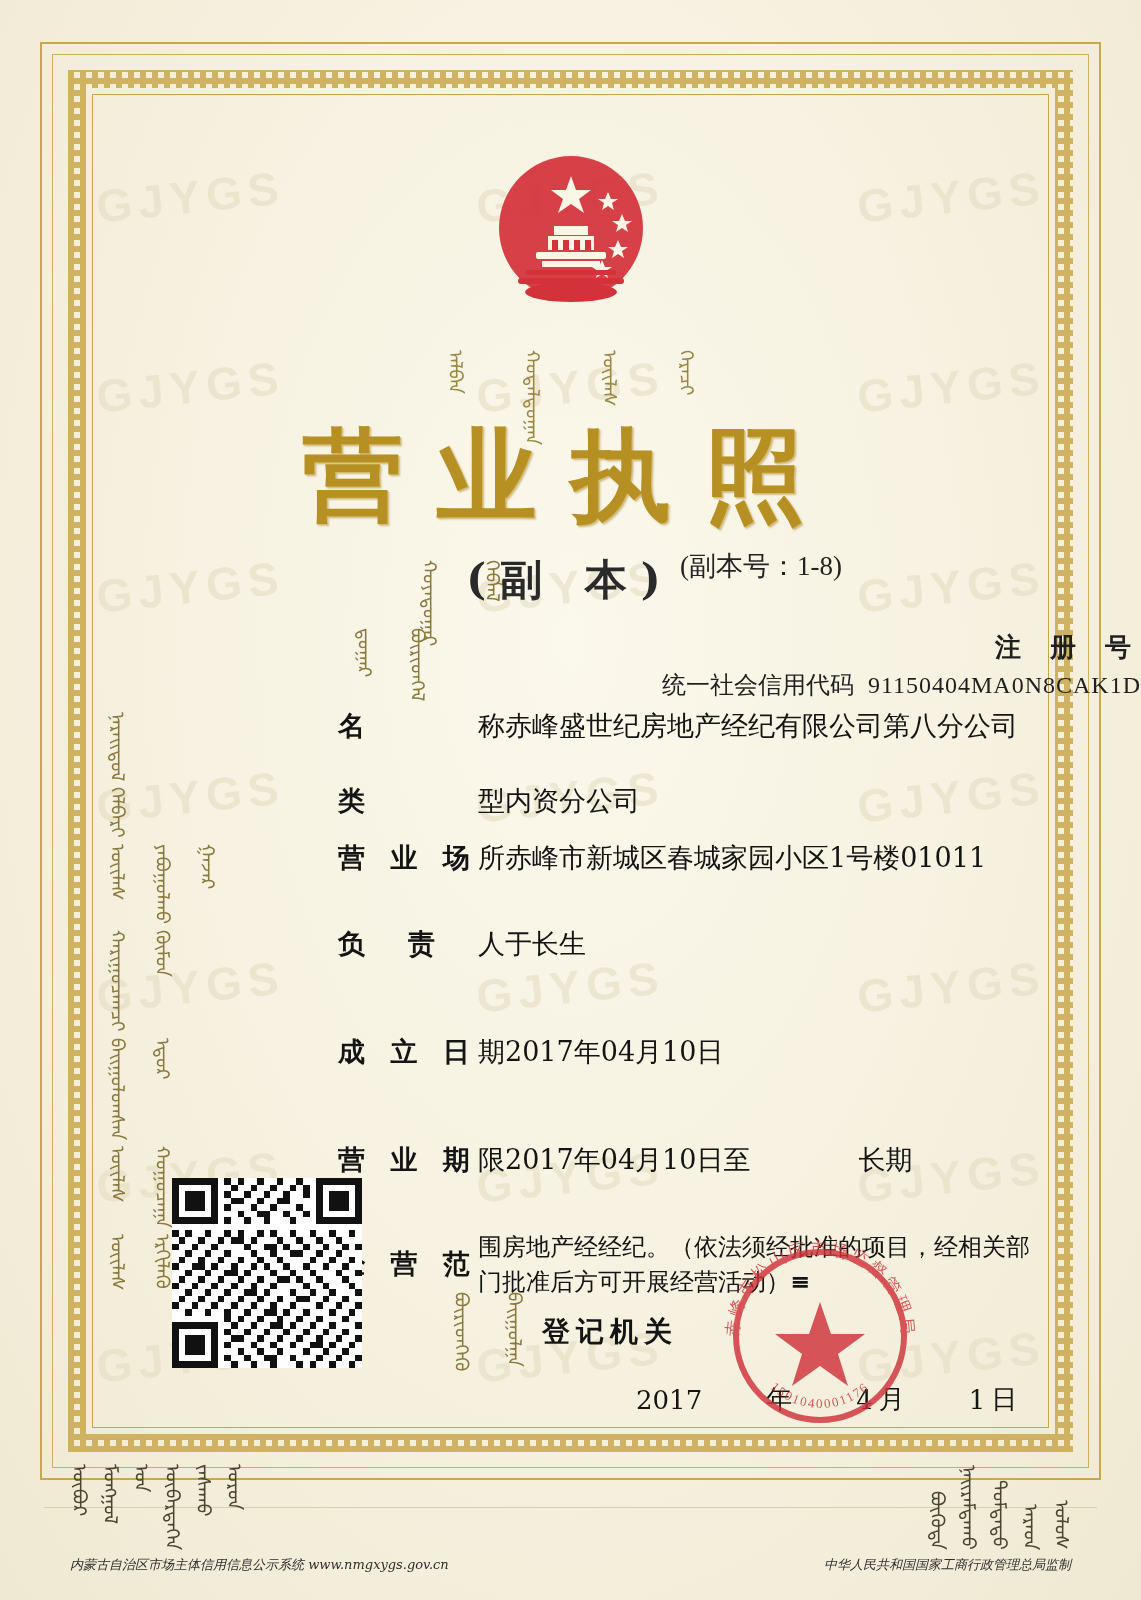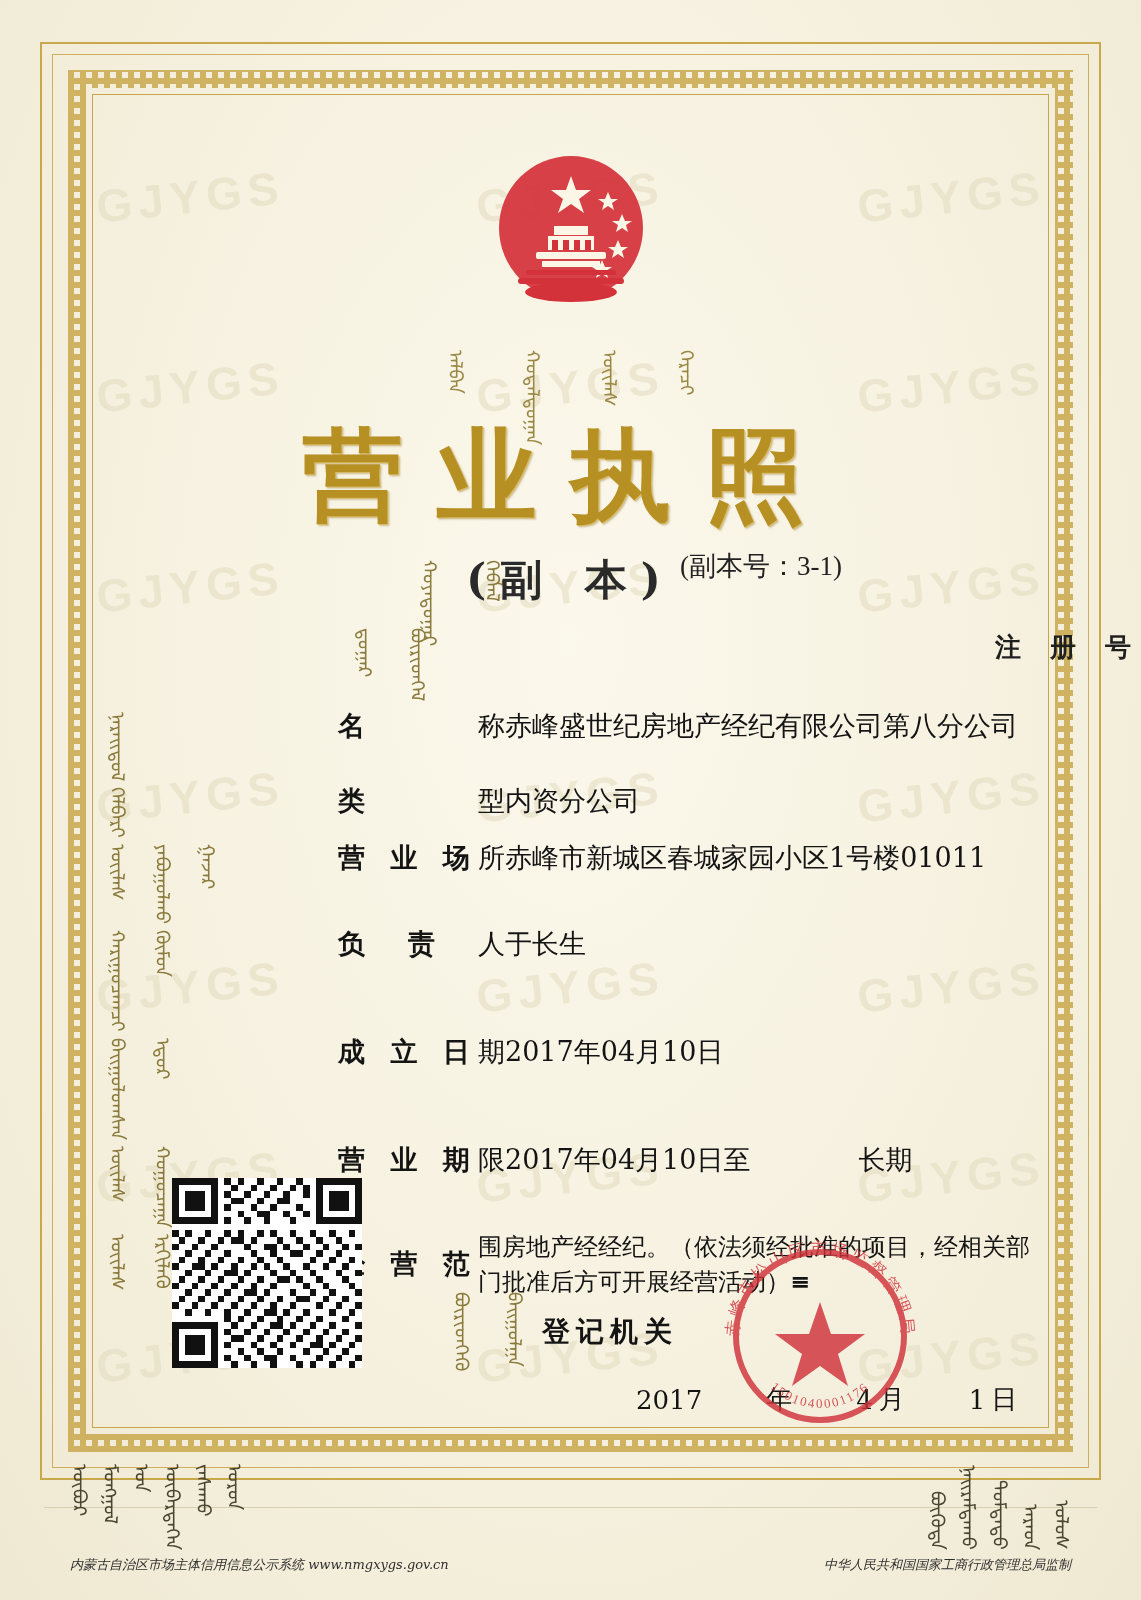--- a/index.html
+++ b/index.html
@@ -297,28 +297,31 @@
   <div class="title">营业执照</div>
 
   <div class="mong mong-sub">
     <span class="mong-glyph">ᠬᠣᠶᠠᠳᠤᠭᠠᠷ</span>
     <span class="mong-glyph">ᠬᠡᠪᠯᠡᠯ</span>
   </div>
 
   <div class="subtitle-row">
     <span class="subtitle">(副  本)</span>
   </div>
-  <div class="copy-no">(副本号：3-1)</div>
+  <div class="copy-no">(副本号：1-8)</div>
 
   <div class="mong mong-reg">
     <span class="mong-glyph">ᠳ᠋ᠤᠭᠠᠷ</span>
     <span class="mong-glyph">ᠪᠦᠷᠢᠳᠬᠡᠯ</span>
   </div>
   <div class="regno">
     <div class="l1">注 册 号</div>
+    <div class="l2">
+      <span>统一社会信用代码</span><span class="code">91150404MA0N8CAK1D</span>
+    </div>
   </div>
 
   <div class="fields">
 
     <div class="row">
       <div class="mong-col">
         <span class="mong-glyph">ᠨᠡᠷᠡᠢᠳᠦᠯ</span>
       </div>
       <div class="label">名</div>
       <div class="value"><span>称</span><span>赤峰盛世纪房地产经纪有限公司第八分公司</span></div>

